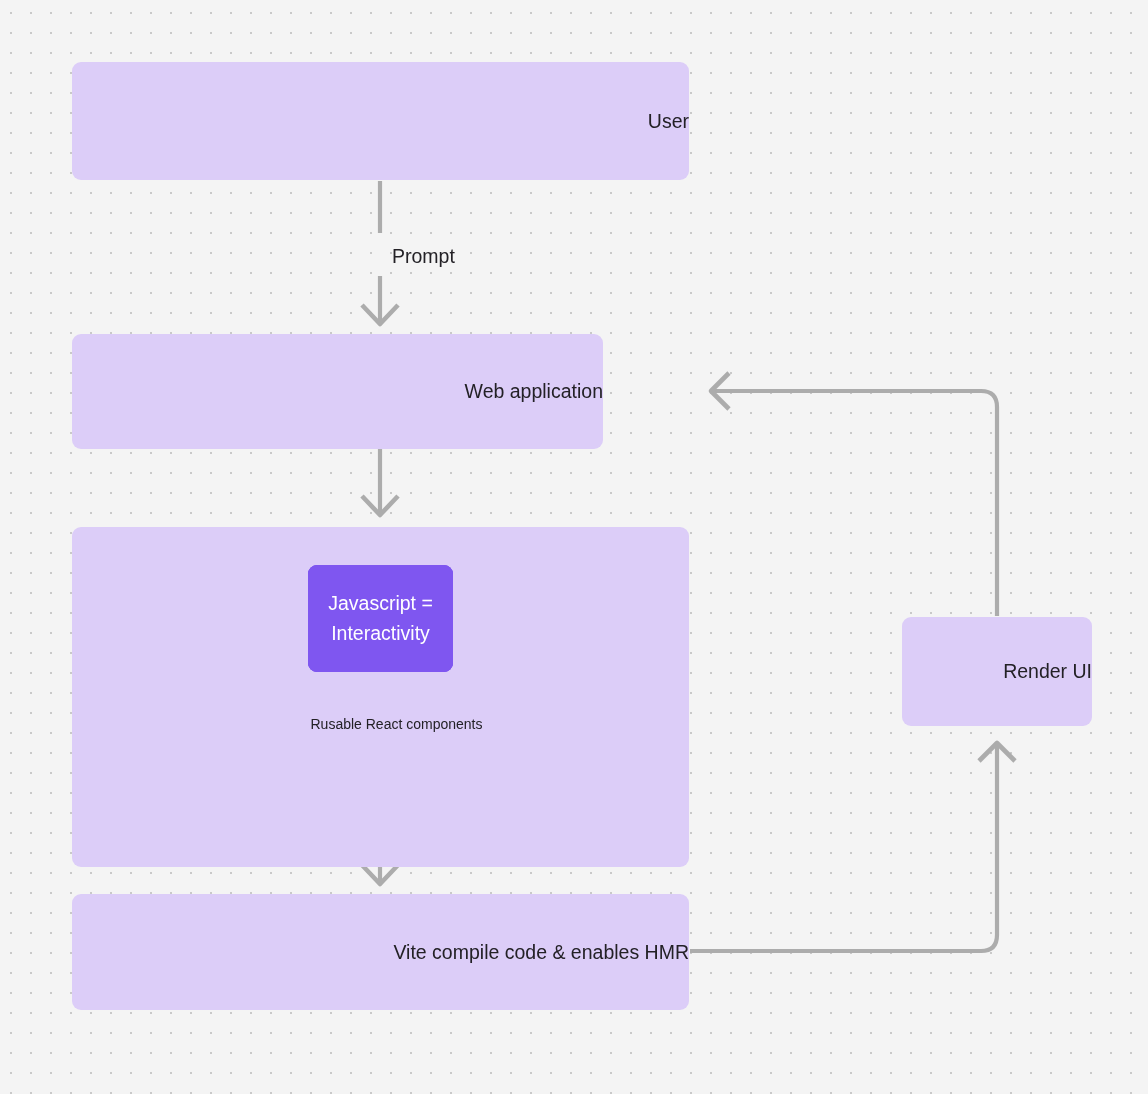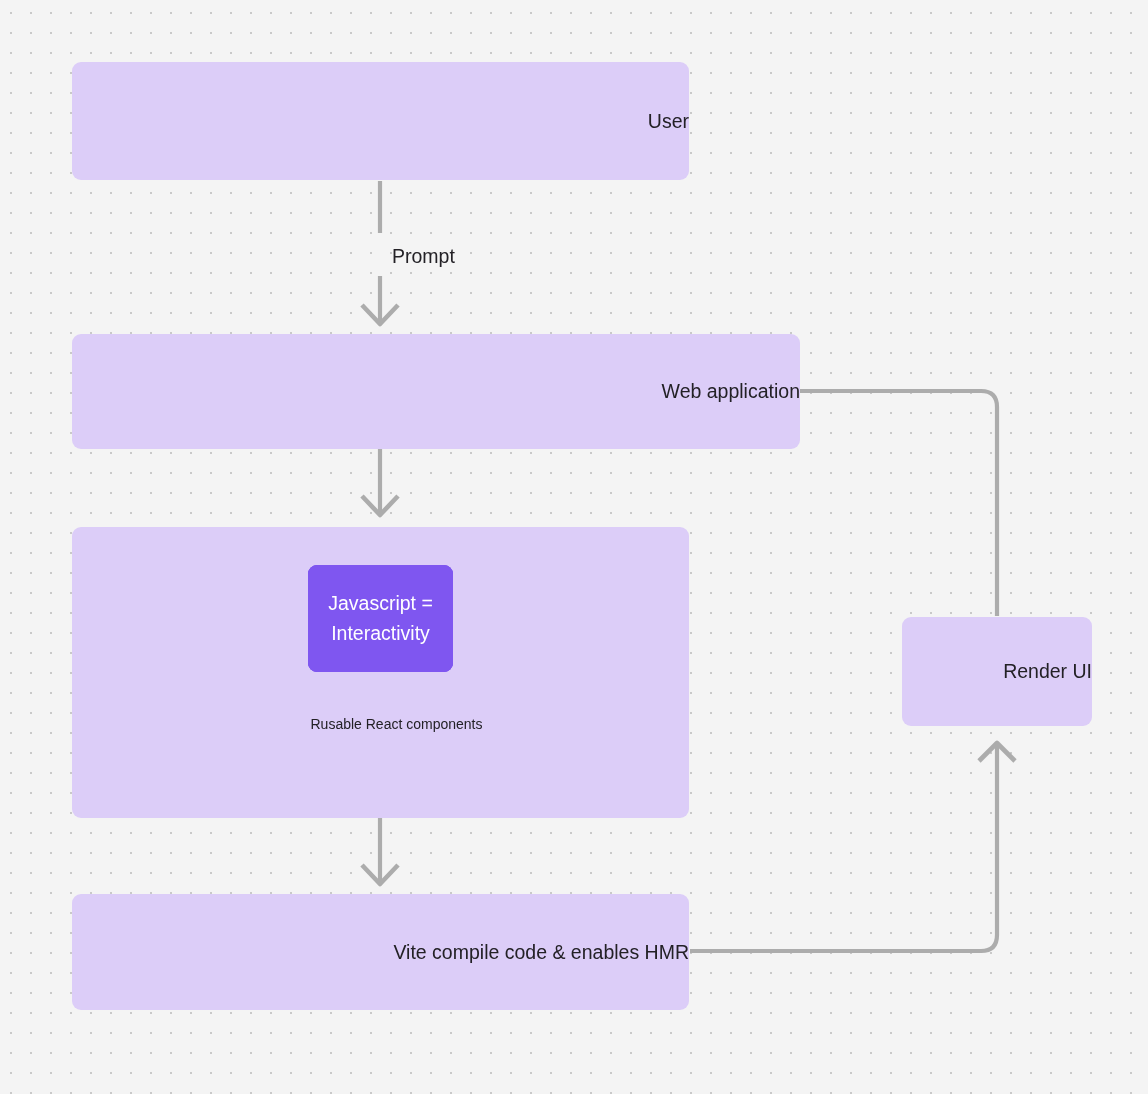--- a/index.html
+++ b/index.html
@@ -46,22 +46,22 @@
   .node-inner {
     background-color: #7f56f0;
     color: #ffffff;
     font-size: 19.5px;
     line-height: 1.5;
     border-radius: 9px;
   }
 
   
   #node-user          { left: 72px;  top: 62px;   width: 617px; height: 118px; }
-  #node-web-app       { left: 72px;  top: 334px;  width: 728px; height: 115px; }
-  #node-components    { left: 72px;  top: 527px;  width: 617px; height: 291px;
+  #node-web-app       { left: 72px;  top: 334px;  width: 531px; height: 115px; }
+  #node-components    { left: 72px;  top: 527px;  width: 617px; height: 340px;
                         display: block; }
   #node-vite          { left: 72px;  top: 894px;  width: 617px; height: 116px; }
   #node-render-ui     { left: 902px; top: 617px;  width: 190px; height: 109px; }
 
   .inner-row {
     position: absolute;
     left: 0;
     top: 38px;
     width: 617px;
     height: 107px;

